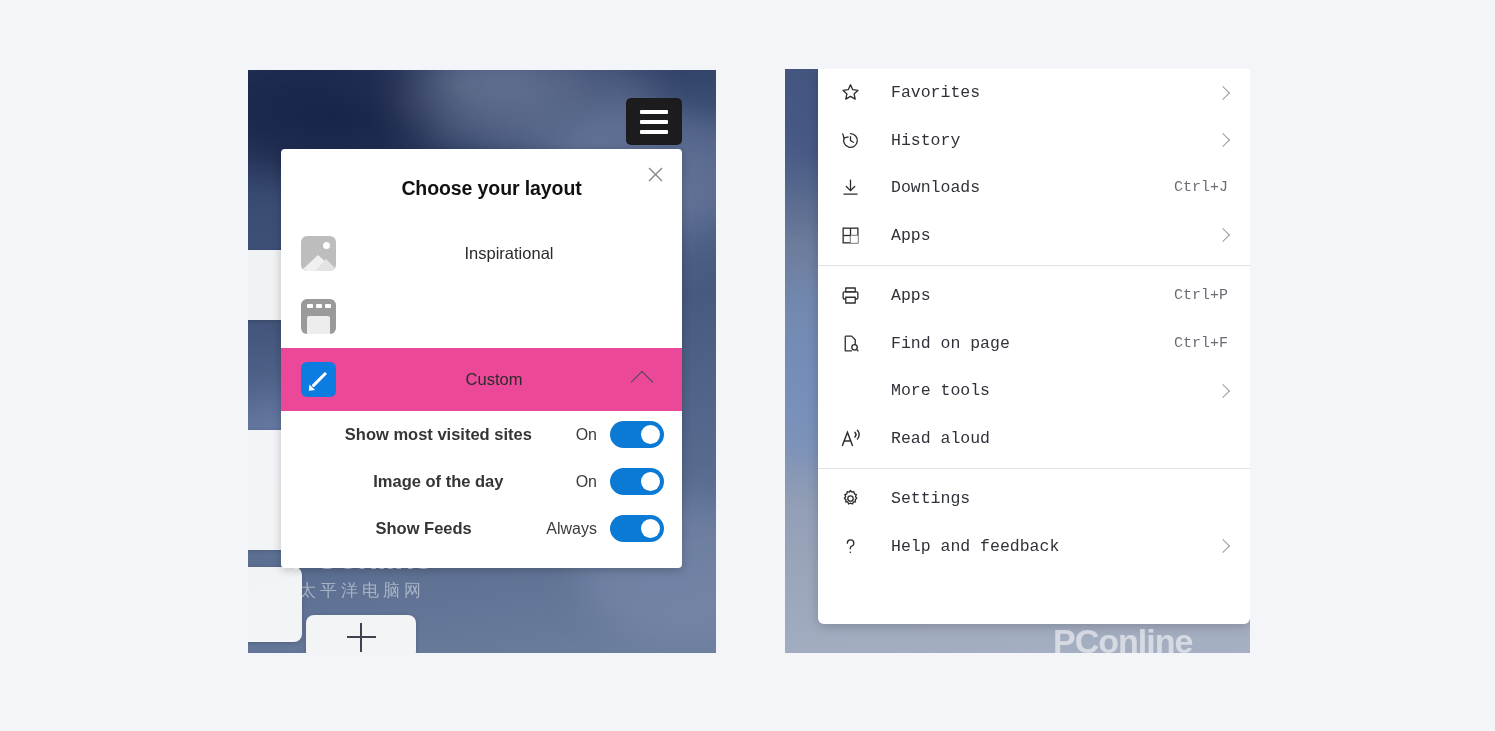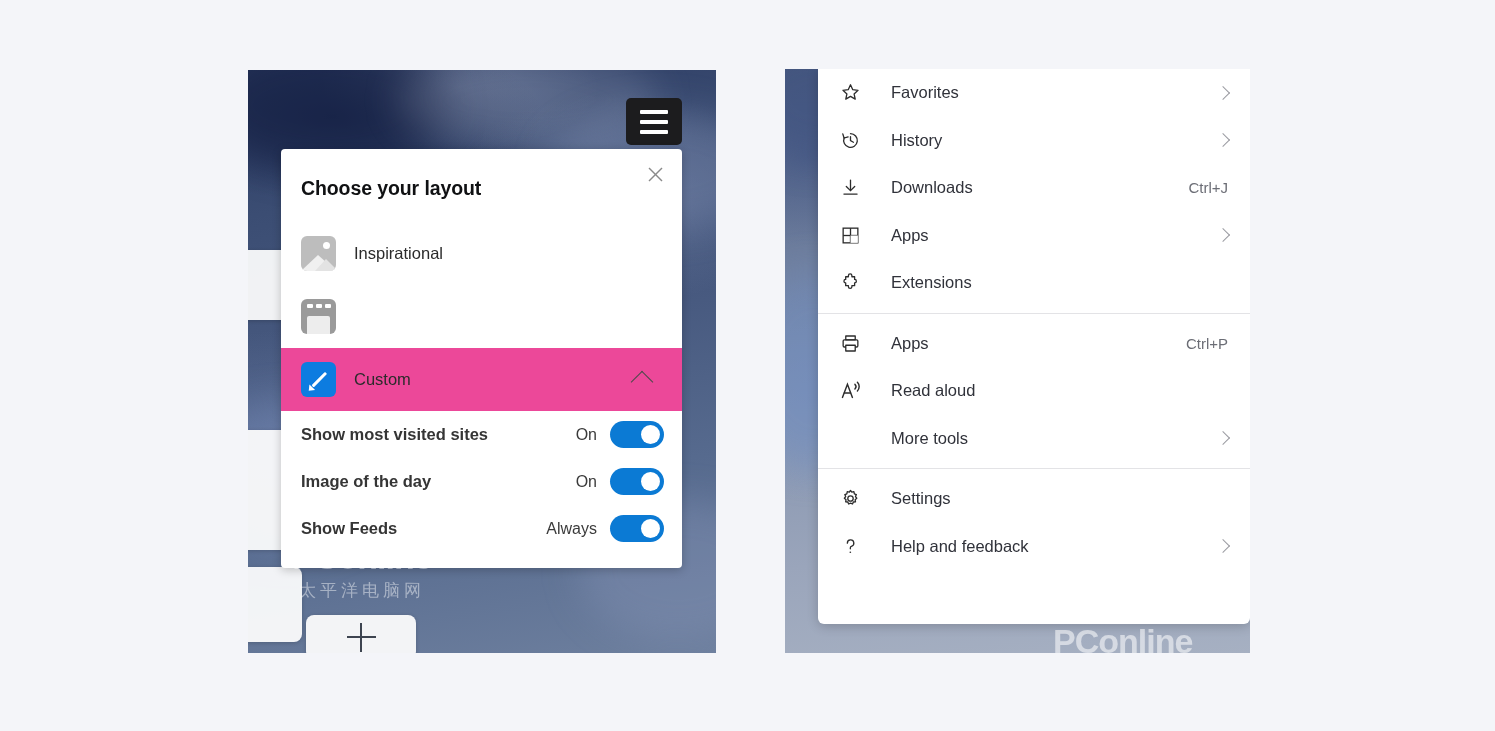--- a/index.html
+++ b/index.html
@@ -22,20 +22,21 @@
     top: 70px;
     width: 468px;
     height: 583px;
     overflow: hidden;
     background:
       radial-gradient(ellipse 300px 120px at 18% 8%, rgba(20,32,70,0.75), rgba(0,0,0,0) 70%),
       radial-gradient(ellipse 260px 150px at 80% 22%, rgba(150,165,200,0.30), rgba(0,0,0,0) 70%),
       radial-gradient(ellipse 200px 90px at 45% 3%, rgba(210,220,240,0.22), rgba(0,0,0,0) 70%),
       radial-gradient(ellipse 240px 140px at 8% 62%, rgba(120,140,185,0.30), rgba(0,0,0,0) 72%),
       linear-gradient(170deg, #2d3c63 0%, #3b4d73 22%, #47597f 45%, #566a8e 70%, #6d7f9e 100%);
+    text-align: center;
   }
 
   
   .cloud {
     position: absolute;
     border-radius: 50%;
     filter: blur(18px);
     pointer-events: none;
   }
 
@@ -279,20 +280,21 @@
     background: #ffffff;
     box-shadow: 0 2px 12px rgba(0,0,0,0.20);
     border-radius: 0 0 6px 6px;
   }
   .menu-item {
     display: flex;
     align-items: center;
     height: 47.5px;
     padding: 0 14px 0 20px;
     cursor: pointer;
+    font-family: Liberation Mono, monospace;
   }
   .menu-item .mi-icon {
     width: 24px;
     height: 24px;
     flex: 0 0 auto;
     display: flex;
     align-items: center;
     justify-content: center;
     color: #2c2c2c;
   }
@@ -483,62 +485,66 @@
           <rect x="3.6" y="3.6" width="16.8" height="16.8"></rect>
           <line x1="3.6" y1="12" x2="20.4" y2="12"></line>
           <line x1="12" y1="3.6" x2="12" y2="20.4"></line>
           <rect x="12" y="12" width="8.4" height="8.4" fill="#ffffff" stroke="none"></rect>
         </svg>
       </span>
       <span class="mi-label">Apps</span>
       <span class="mi-chevron"></span>
     </div>
 
-    <div class="menu-item">
-      <span class="mi-icon">
-        <svg width="21" height="21" viewBox="0 0 24 24" fill="none" stroke="#2c2c2c" stroke-width="1.5" stroke-linejoin="round">
-          <path d="M9.6 4.2a2 2 0 0 1 4 0v1.2h3.1v3.1a2 2 0 0 1 0 4v3.1h-3.1v1.2a2 2 0 0 1-4 0v-1.2H6.5v-3.1a2 2 0 0 1 0-4V5.4h3.1z"></path>
-        </svg>
-      </span>
-      <span class="mi-label">Extensions</span>
-    </div>
 
     <div class="menu-sep"></div>
 
     <div class="menu-item">
       <span class="mi-icon">
         <svg width="21" height="21" viewBox="0 0 24 24" fill="none" stroke="#2c2c2c" stroke-width="1.5" stroke-linejoin="round">
           <rect x="6.6" y="3.4" width="10.8" height="4.4"></rect>
           <rect x="3.6" y="7.8" width="16.8" height="8.2" rx="1.4"></rect>
           <rect x="6.6" y="14" width="10.8" height="6.6" fill="#ffffff"></rect>
         </svg>
       </span>
       <span class="mi-label">Apps</span>
       <span class="mi-accel">Ctrl+P</span>
     </div>
 
+    <div class="menu-item">
+      <span class="mi-icon">
+        <svg width="21" height="21" viewBox="0 0 24 24" fill="none" stroke="#2c2c2c" stroke-width="1.5" stroke-linejoin="round">
+          <path d="M6 3.6h7.2l4.2 4.2v5.6"></path>
+          <path d="M6 3.6v16.8h7.6"></path>
+          <circle cx="16.6" cy="16.4" r="3.1"></circle>
+          <line x1="18.9" y1="18.7" x2="21" y2="20.8"></line>
+        </svg>
+      </span>
+      <span class="mi-label">Find on page</span>
+      <span class="mi-accel">Ctrl+F</span>
+    </div>
+
+    <div class="menu-item">
+      <span class="mi-icon"></span>
+      <span class="mi-label">More tools</span>
+      <span class="mi-chevron"></span>
+    </div>
 
     <div class="menu-item">
       <span class="mi-icon">
         <svg width="23" height="23" viewBox="0 0 24 24" fill="none" stroke="#2c2c2c" stroke-width="1.5" stroke-linecap="round">
           <path d="M3.6 19.2L8.8 5.6l5.2 13.6"></path>
           <line x1="5.6" y1="14.6" x2="12" y2="14.6"></line>
           <path d="M16.6 5.4a3.6 3.6 0 0 1 0 5"></path>
           <path d="M19.2 3.4a6.4 6.4 0 0 1 0 9"></path>
         </svg>
       </span>
       <span class="mi-label">Read aloud</span>
     </div>
 
-    <div class="menu-item">
-      <span class="mi-icon"></span>
-      <span class="mi-label">More tools</span>
-      <span class="mi-chevron"></span>
-    </div>
-
     <div class="menu-sep"></div>
 
     <div class="menu-item">
       <span class="mi-icon">
         <svg width="21" height="21" viewBox="0 0 24 24" fill="none" stroke="#2c2c2c" stroke-width="1.5" stroke-linejoin="round">
           <circle cx="12" cy="12" r="3.1"></circle>
           <path d="M12 2.8l1.5 2 2.4-.6 .5 2.4 2.3 .9-1 2.3 1.5 1.9-1.9 1.6 .4 2.4-2.4 .3-1 2.3-2.2-1-2.2 1-1-2.3-2.4-.3 .4-2.4-1.9-1.6 1.5-1.9-1-2.3 2.3-.9 .5-2.4 2.4 .6z"></path>
         </svg>
       </span>
       <span class="mi-label">Settings</span>

